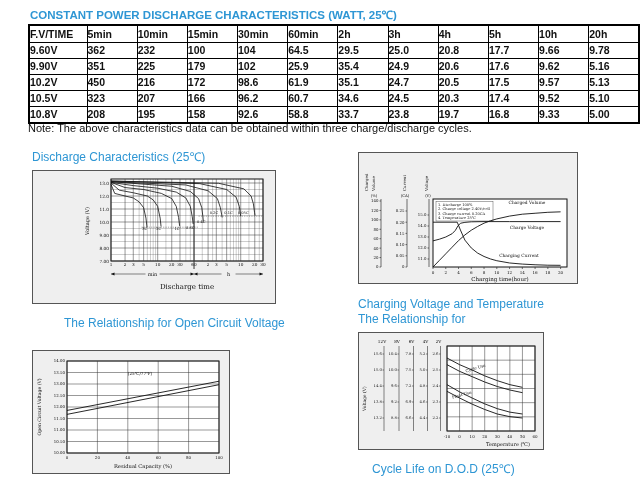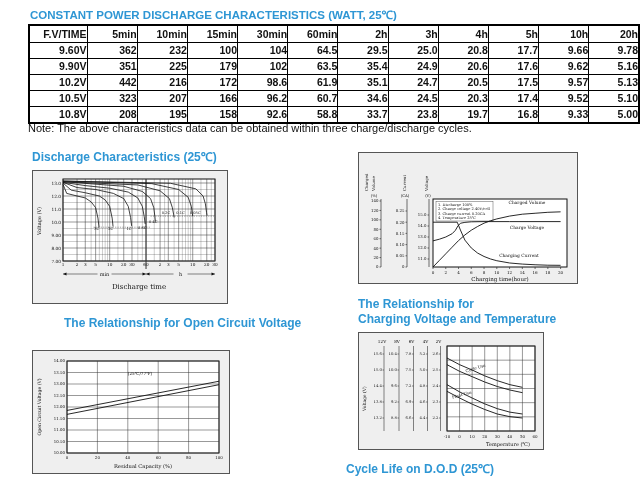--- a/index.html
+++ b/index.html
@@ -1,31 +1,31 @@
 <!DOCTYPE html>
 <html><head>
 <meta charset="utf-8">
 <style>
   html,body{margin:0;padding:0;background:#fff;}
   .page{position:relative;width:640px;height:482px;background:#fff;overflow:hidden;
         font-family:"Liberation Sans",sans-serif;color:#111;}
   .main-title{position:absolute;left:30px;top:7px;font-size:11.5px;font-weight:bold;color:#2e96d4;}
   table.power{position:absolute;left:28px;top:24px;width:612px;border-collapse:collapse;
-        table-layout:fixed;font-size:10.5px;font-weight:bold;text-align:right;border:2px solid #000;}
+        table-layout:fixed;font-size:10.5px;font-weight:bold;text-align:left;border:2px solid #000;}
   table.power th,table.power td{border:1px solid #000;padding:0;height:15px;line-height:15px;overflow:hidden;}
   table.power th{height:16px;border-bottom:1.5px solid #000;}
   table.power col.fv{width:58px;}
   .note{position:absolute;left:28px;top:122px;font-size:11px;color:#111;text-align:center;}
-  .sec-title{position:absolute;font-size:12px;font-weight:bold;color:#2e96d4;line-height:14.5px;}
+  .sec-title{position:absolute;font-size:12px;font-weight:normal;color:#2e96d4;line-height:14.5px;}
   #t-discharge{left:32px;top:150px;}
   #t-temp{left:358px;top:297px;}
   #t-ocv{left:20px;top:316px;margin-left:44px;}
-  #t-cycle{left:346px;top:462px;}
+  #t-cycle{left:372px;top:462px;}
   .chartbox{position:absolute;background:#efefef;border:1px solid #555;}
-  #c1{left:32px;top:170px;width:194px;height:132px;}
+  #c1{left:32px;top:170px;width:194px;height:132px;padding-left:48px;}
   #c2{left:358px;top:152px;width:218px;height:130px;}
   #c3{left:32px;top:350px;width:196px;height:122px;}
   #c4{left:358px;top:332px;width:184px;height:116px;}
   svg{display:block;}
   svg text{font-family:"DejaVu Serif",serif;fill:#111;}
 </style>
 </head>
 <body>
 
 <div class="page">
@@ -65,31 +65,31 @@
           <td>17.7</td>
           <td>9.66</td>
           <td>9.78</td>
         </tr>
         <tr>
           <td>9.90V</td>
           <td>351</td>
           <td>225</td>
           <td>179</td>
           <td>102</td>
-          <td>63.5</td>
+          <td>25.9</td>
           <td>35.4</td>
           <td>24.9</td>
           <td>20.6</td>
           <td>17.6</td>
           <td>9.62</td>
           <td>5.16</td>
         </tr>
         <tr>
           <td>10.2V</td>
-          <td>442</td>
+          <td>450</td>
           <td>216</td>
           <td>172</td>
           <td>98.6</td>
           <td>61.9</td>
           <td>35.1</td>
           <td>24.7</td>
           <td>20.5</td>
           <td>17.5</td>
           <td>9.57</td>
           <td>5.13</td>
@@ -311,22 +311,22 @@
         <text x="79" y="66.2" font-size="3.6">4. Temperature 25℃</text>
         <polyline points="74.00,114.00 80.38,107.40 86.76,100.80 93.14,94.20 99.52,87.60 105.90,81.94 112.28,77.23 118.66,73.46 125.04,70.16 131.42,67.80 137.80,65.91 150.56,63.09 163.32,61.20 176.08,60.26 188.84,59.31 201.60,58.84" fill="none" stroke="#111" stroke-width="0.9"></polyline>
         <polyline points="74.00,87.85 80.38,86.20 86.76,84.00 93.14,80.70 96.33,77.40 98.88,73.00 101.43,70.25 105.90,69.37 112.28,68.82 125.04,68.60 150.56,68.60 201.60,68.60" fill="none" stroke="#111" stroke-width="0.9"></polyline>
         <polyline points="74.00,69.20 98.24,69.20 101.43,77.04 105.90,87.12 112.28,94.96 118.66,100.11 125.04,103.47 131.42,105.94 137.80,107.73 150.56,109.97 163.32,111.09 176.08,111.76 188.84,112.21 201.60,112.32" fill="none" stroke="#111" stroke-width="0.9"></polyline>
         <text x="168" y="51" font-size="4.4" text-anchor="middle">Charged Volume</text>
         <text x="168" y="76" font-size="4.4" text-anchor="middle">Charge Voltage</text>
         <text x="160" y="104" font-size="4.4" text-anchor="middle">Charging Current</text>
       </svg>
     </div>
   <div class="sec-title" id="t-temp">
+    <div>Charging Voltage and Temperature</div>
     <div>The Relationship for</div>
-    <div>Charging Voltage and Temperature</div>
   </div>
 
   <div class="sec-title" id="t-ocv">
     <div>The Relationship for Open Circuit Voltage</div>
   </div>
   <div class="chartbox" id="c3">
       <svg viewBox="0 0 196 122" width="196" height="122">
         <rect x="34" y="10" width="152" height="92" fill="#fff" stroke="#111" stroke-width="1"></rect>
         <line x1="34" y1="10" x2="186" y2="10" stroke="#333" stroke-width="0.5"></line>
         <text x="32" y="11.4" font-size="3.9" text-anchor="end">14.00</text>

